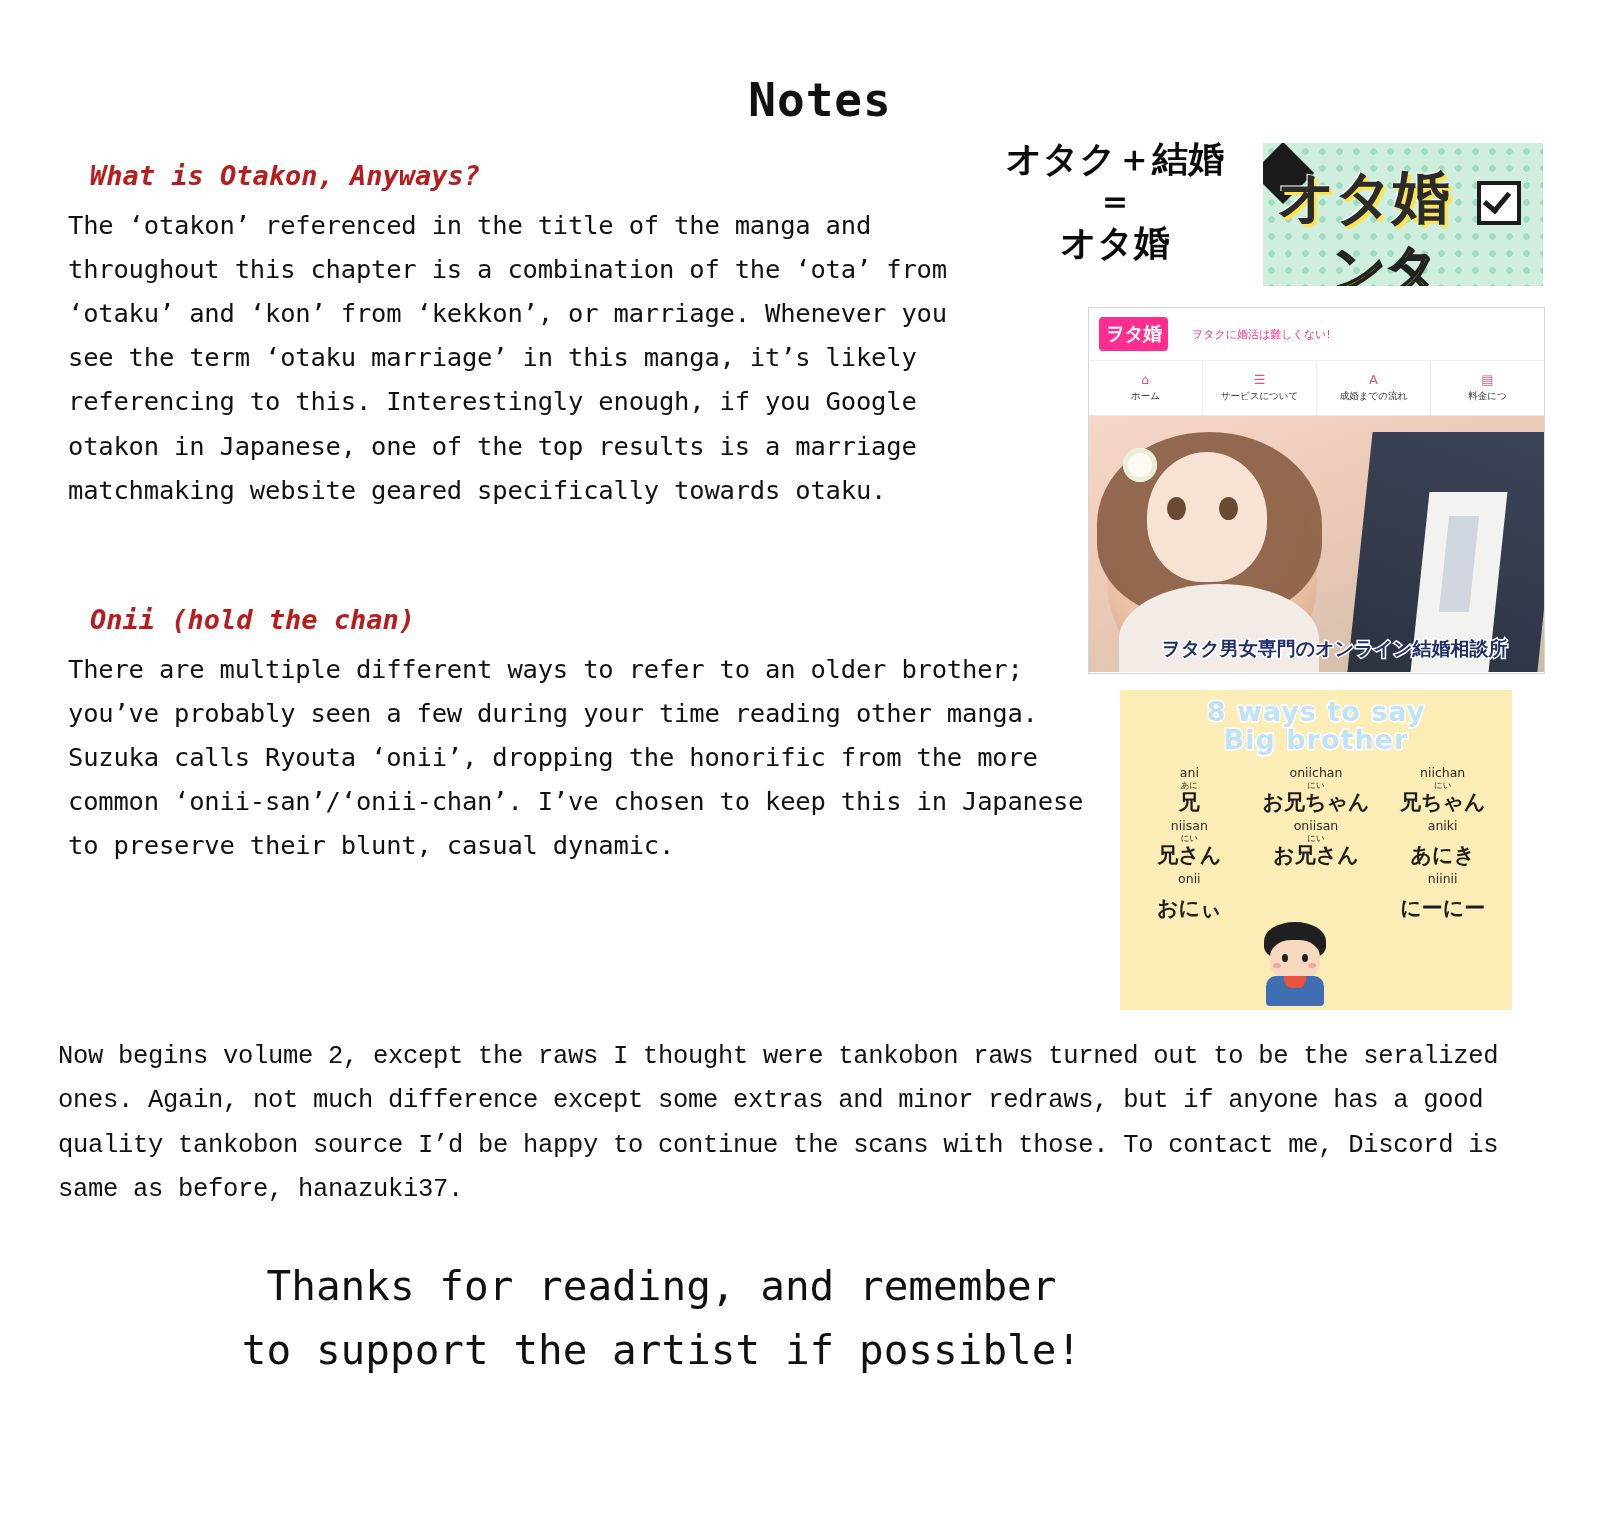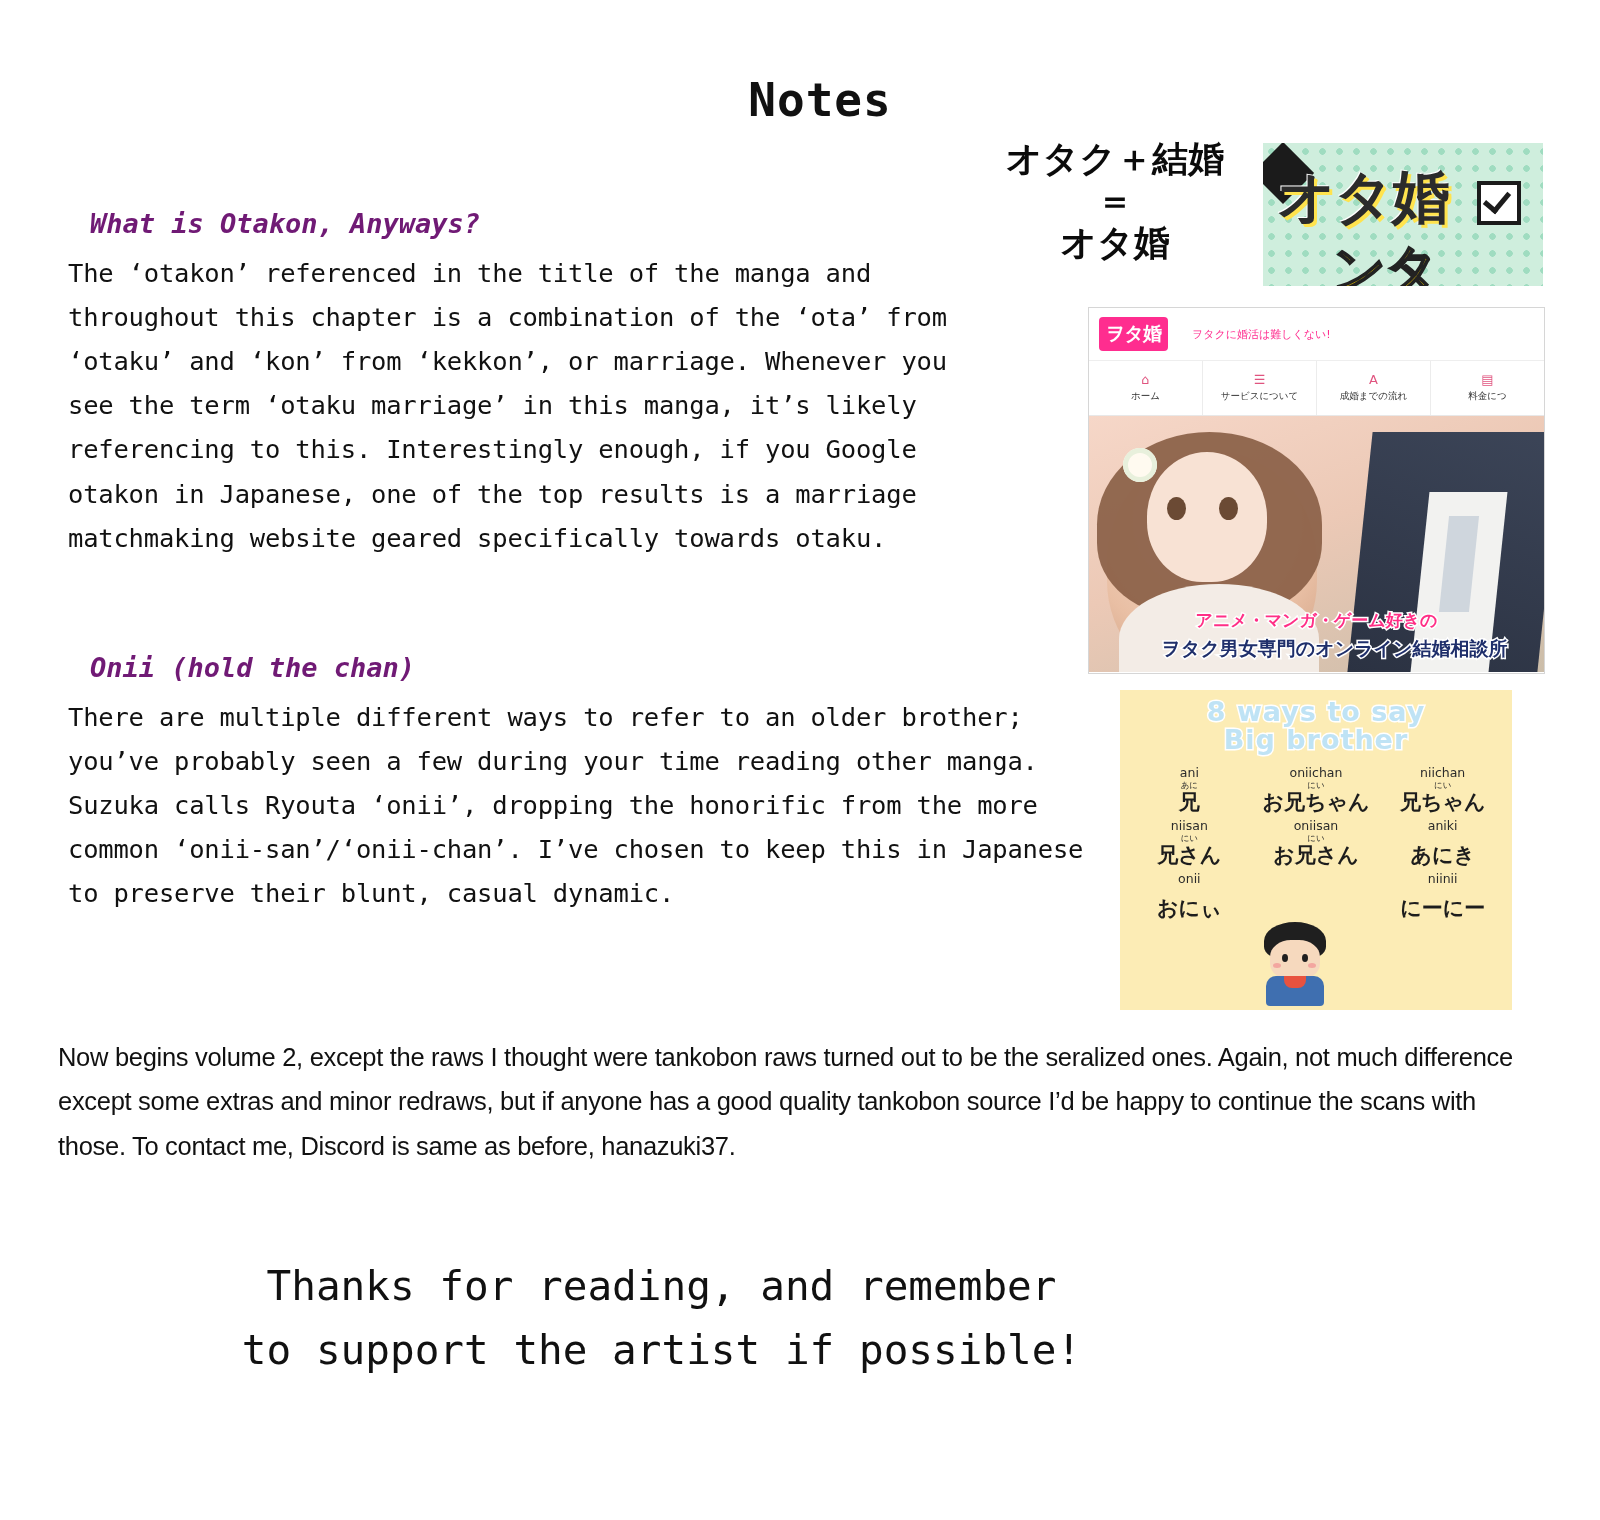--- a/index.html
+++ b/index.html
@@ -36,40 +36,39 @@
   .section {
     margin-bottom: 46px;
   }
   .section-heading {
     font-family: "DejaVu Sans Mono", monospace;
     font-style: italic;
     font-weight: bold;
     font-size: 27px;
     margin-left: 22px;
     margin-bottom: 12px;
-    color: #701a75;
-    margin-top: 48px;
+    color: #b91c1c;
   }
   .section-body {
     font-family: "DejaVu Sans Mono", monospace;
     font-size: 25.5px;
     line-height: 1.73;
     color: #111;
     letter-spacing: -0.2px;
   }
   #otakon-section .section-body { width: 900px; }
   #onii-section { margin-top: 92px; }
   #onii-section .section-body { width: 1035px; }
 
   .bottom-note {
     position: absolute;
     left: 58px;
     top: 1035px;
     width: 1480px;
-    font-family: Liberation Sans, sans-serif;
+    font-family: Liberation Mono, monospace;
     font-size: 25.5px;
     line-height: 1.74;
     color: #111;
     letter-spacing: -0.3px;
   }
   .closing {
     position: absolute;
     left: 0;
     top: 1255px;
     width: 1323px;
@@ -494,21 +493,20 @@
     <div class="hero-groom"></div>
     <div class="hero-shirt"></div>
     <div class="hero-tie"></div>
     <div class="hero-bride"></div>
     <div class="hero-hair"></div>
     <div class="hero-face"></div>
     <div class="hero-eye l"></div>
     <div class="hero-eye r"></div>
     <div class="hero-dress"></div>
     <div class="hero-flower"></div>
-    <div class="hero-caption1">アニメ・マンガ・ゲーム好きの</div>
     <div class="hero-caption2">ヲタク男女専門のオンライン結婚相談所</div>
   </div>
 </div>
 
 <div class="fig-brother">
   <div class="bb-title">
     <div>8 ways to say</div>
     <div>Big brother</div>
   </div>
   <div class="bb-grid">

